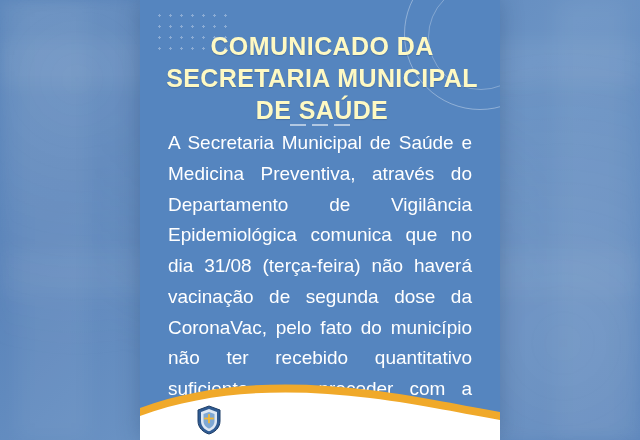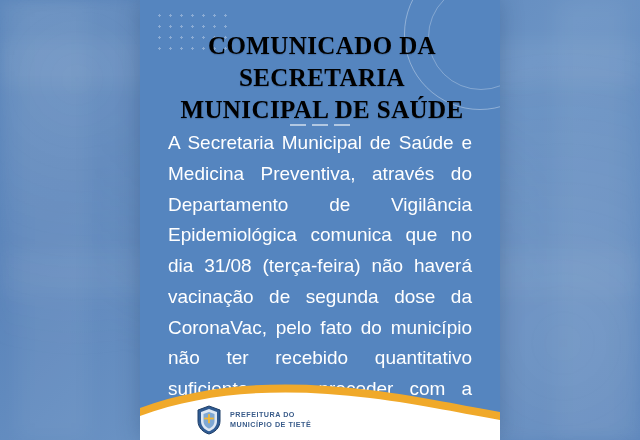--- a/index.html
+++ b/index.html
@@ -89,30 +89,29 @@
     right: -34px; top: -16px;
     border-color: rgba(255,255,255,0.28);
   }
 
   
   .headline {
     position: absolute;
     top: 30px;
     left: 4px; right: 0;
     text-align: center;
-    color: #000000;
+    color: #fef9c3;
     font-weight: bold;
     font-size: 25px;
     line-height: 1.28;
     letter-spacing: 0.4px;
     text-transform: uppercase;
     padding: 0 18px;
     box-sizing: border-box;
     text-shadow: 0 1px 1px rgba(20,45,80,0.25);
-    font-family: Liberation Serif, serif;
   }
 
   
   .divider {
     position: absolute;
     top: 124px;
     left: 50%;
     transform: translateX(-50%);
     width: 120px;
     height: 2px;
@@ -213,20 +212,16 @@
     </div>
 
     <div class="footer">
       <svg class="crest" viewBox="0 0 26 30" aria-hidden="true">
         <path d="M13 1 L24 5 L24 16 C24 23 18.5 27.5 13 29 C7.5 27.5 2 23 2 16 L2 5 Z" fill="#2f5b93" stroke="#1f3f68" stroke-width="1"></path>
         <path d="M13 4 L21 7 L21 16 C21 21.5 17 25 13 26.2 C9 25 5 21.5 5 16 L5 7 Z" fill="#dfe8f3"></path>
         <path d="M13 7 L18.5 9 L18.5 16 C18.5 20 15.6 22.7 13 23.6 C10.4 22.7 7.5 20 7.5 16 L7.5 9 Z" fill="#7fa8d4"></path>
         <rect x="8.2" y="12.6" width="9.6" height="1.8" fill="#f5b731"></rect>
         <rect x="12.1" y="9.2" width="1.8" height="9" fill="#f5b731"></rect>
       </svg>
-      <div class="footer-text">
-        <div>PREFEITURA DO</div>
-        <div>MUNICÍPIO DE TIETÊ</div>
-      </div>
     </div>
 
   </div>
 </div>
 
 </body></html>

